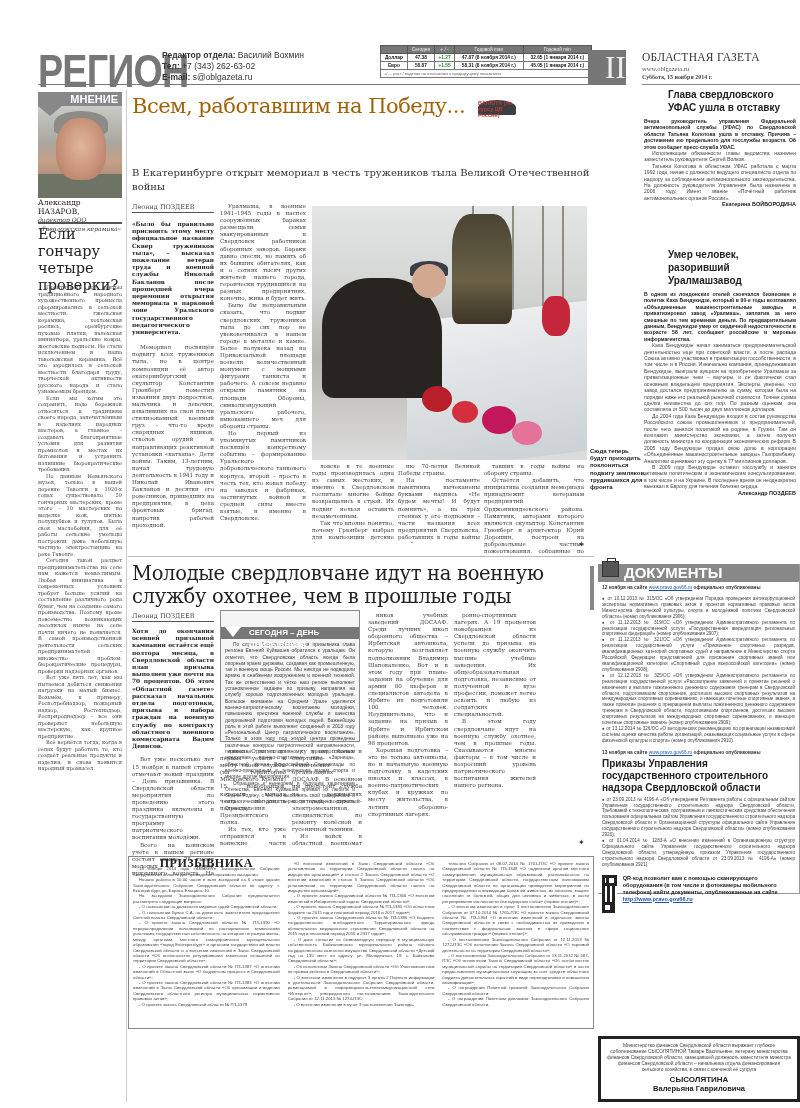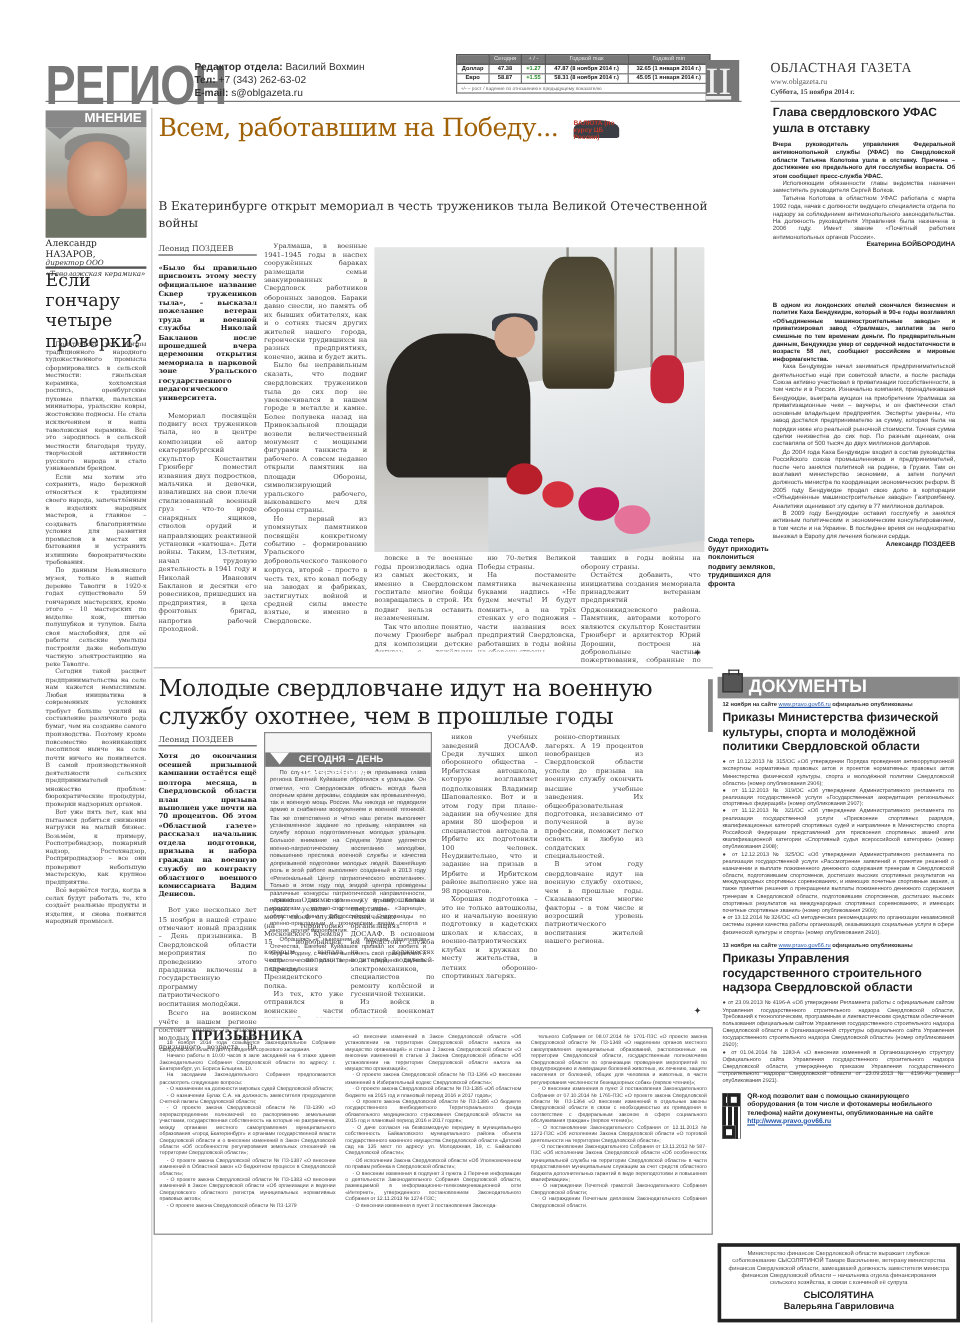--- a/index.html
+++ b/index.html
@@ -12,21 +12,21 @@
   .brand { left: 38px; top: 44px; font-family: "Liberation Sans", sans-serif; font-weight: bold; font-size: 46px; color: #777; letter-spacing: -1px; transform: scaleX(0.82); transform-origin: left; }
   .editor { left: 162px; top: 50px; font-size: 8.5px; line-height: 11px; font-family: Liberation Sans, sans-serif; color: #333; }
   .editor b { font-weight: bold; }
   .currency { left: 380px; top: 45px; width: 212px; font-family: "Liberation Sans", sans-serif; }
   .currency .cap { color: #c0392b; font-size: 5.5px; font-weight: bold; }
   .currency table { border-collapse: collapse; width: 100%; font-size: 4.8px; }
   .currency th { background: #777; color: #eee; padding: 1px 2px; border: 1px solid #555; font-weight: normal; }
   .currency td { border: 1px solid #777; padding: 1px 2px; text-align: center; font-weight: bold; }
   .currency td.up { color: #2a8a2a; }
   .currency .note { font-size: 4px; color: #666; border: 1px solid #777; border-top: none; padding: 1px 3px; }
-  .pagenum { left: 588px; top: 50px; width: 28px; height: 35px; background: #777; color: #eee; font-family: "Liberation Serif", serif; font-size: 32px; text-align: left; line-height: 35px; text-decoration: underline; }
+  .pagenum { left: 588px; top: 50px; width: 38px; height: 35px; background: #777; color: #eee; font-family: "Liberation Serif", serif; font-size: 32px; text-align: right; line-height: 35px; }
   .masthead { left: 642px; top: 51px; font-family: "Liberation Serif", serif; }
   .masthead .t { font-size: 11.5px; color: #333; letter-spacing: 0.3px; }
   .masthead .u { font-size: 6.5px; color: #555; margin-top: 2px; }
   .masthead .d { font-size: 6px; color: #444; margin-top: 2px; font-weight: bold; }
 
   
   .op-head { left: 38px; top: 92px; width: 84px; height: 14px; background: #888; color: #fff; font-family: "Liberation Sans", sans-serif; font-weight: bold; font-size: 11px; text-align: right; padding-right: 4px; line-height: 14px; }
   .op-tri { left: 38px; top: 106px; width:0; height:0; border-left: 12px solid transparent; border-right: 12px solid transparent; border-top: 10px solid #888; }
   .op-photo { left: 38px; top: 106px; width: 84px; height: 92px; background: linear-gradient(180deg,#c8cbc7 0%,#a9a79f 40%,#c79f87 60%,#8c7b6d 100%); overflow: hidden; }
   .op-face { position: absolute; left: 18px; top: 12px; width: 50px; height: 62px; border-radius: 45% 45% 40% 40%; background: radial-gradient(ellipse at 50% 45%, #e0b69b 0%, #c99479 55%, #a87663 100%); }
@@ -50,21 +50,21 @@
   .tree { position: absolute; width: 2px; background: #8f8d86; }
   .snow-slab { position: absolute; left: 95px; top: 105px; width: 190px; height: 150px; background: linear-gradient(175deg,#eef0f1,#cbd1d4); transform: skewY(-7deg); }
   .statue { position: absolute; left: 140px; top: 8px; width: 60px; height: 110px; background: linear-gradient(180deg,#4a4432,#6a6146 60%,#3c3526); border-radius: 30% 30% 10% 10%; }
   .man { position: absolute; left: 10px; top: 72px; width: 120px; height: 120px; background: #28241f; border-radius: 40% 45% 10% 10%; }
   .head { position: absolute; left: 100px; top: 58px; width: 34px; height: 34px; background: #d2a890; border-radius: 50%; }
   .cap { position: absolute; left: 98px; top: 55px; width: 38px; height: 15px; background: #3b3f45; border-radius: 50% 50% 10% 10%; }
   .flowers { position: absolute; border-radius: 50%; }
   .photo-caption { left: 590px; top: 448px; width: 56px; font-family: "Liberation Sans", sans-serif; font-weight: bold; font-size: 6px; line-height: 7.2px; color: #222; }
 
   
-  .side-h { font-family: "Liberation Sans", sans-serif; font-weight: bold; color: #222; }
+  .side-h { font-family: "Liberation Sans", sans-serif; font-weight: bold; color: #222; margin-left: 24px; }
   .side-t { font-family: "Liberation Sans", sans-serif; font-size: 5.1px; line-height: 6.4px; color: #444; text-align: justify; }
   .side-t p { text-indent: 8px; }
   .side-t .lead2 { font-weight: bold; color: #222; text-indent: 0; }
   .sig { font-family: "Liberation Sans", sans-serif; font-weight: bold; font-size: 5.5px; text-align: right; color: #222; }
 
   
   .docs { left: 598px; top: 564px; width: 202px; height: 330px; border-right: 1px solid #999; border-bottom: 1px solid #999; background: #fff; }
   .docs-head { height: 18px; background: #888; color: #fff; font-family: "Liberation Sans", sans-serif; font-weight: bold; font-size: 15px; padding-left: 26px; line-height: 18px; position: relative; }
   .brief { position: absolute; left: 4px; top: -3px; width: 17px; height: 16px; background: #555; border: 1px solid #333; }
   .brief::before { content:""; position:absolute; left:4px; top:-4px; width:7px; height:4px; border:1px solid #333; border-bottom:none; }
@@ -227,40 +227,40 @@
   <div class="side-h" style="font-size:10px;line-height:13px;">Глава свердловского УФАС ушла в отставку</div>
   <div class="side-t" style="margin-top:4px;">
     <p class="lead2">Вчера руководитель управления Федеральной антимонопольной службы (УФАС) по Свердловской области Татьяна Колотова ушла в отставку. Причина – достижение ею предельного для госслужбы возраста. Об этом сообщает пресс-служба УФАС.</p>
     <p>Исполняющим обязанности главы ведомства назначен заместитель руководителя Сергей Волков.</p>
     <p>Татьяна Колотова в областном УФАС работала с марта 1992 года, начав с должности ведущего специалиста отдела по надзору за соблюдением антимонопольного законодательства. На должность руководителя Управления была назначена в 2006 году. Имеет звание «Почётный работник антимонопольных органов России».</p>
   </div>
   <div class="sig">Екатерина БОЙБОРОДИНА</div>
 </div>
 
 <div class="abs" style="left:644px;top:248px;width:152px;">
+  <div class="side-h" style="font-size:10px;line-height:13px;width:96px;">Умер человек, разоривший Уралмашзавод</div>
   <div class="side-t" style="margin-top:4px;">
     <p class="lead2">В одном из лондонских отелей скончался бизнесмен и политик Каха Бендукидзе, который в 90-е годы возглавлял «Объединенные машиностроительные заводы» и приватизировал завод «Уралмаш», заплатив за него смешные по тем временам деньги. По предварительным данным, Бендукидзе умер от сердечной недостаточности в возрасте 58 лет, сообщают российские и мировые информагентства.</p>
     <p>Каха Бендукидзе начал заниматься предпринимательской деятельностью ещё при советской власти, а после распада Союза активно участвовал в приватизации госсобственности, в том числе и в России. Изначально компания, принадлежавшая Бендукидзе, выиграла аукцион на приобретение Уралмаша за приватизационные чеки – ваучеры, и он фактически стал основным владельцем предприятия. Эксперты уверены, что завод достался предпринимателю за сумму, которая была на порядки ниже его реальной рыночной стоимости. Точная сумма сделки неизвестна до сих пор. По разным оценкам, она составляла от 500 тысяч до двух миллионов долларов.</p>
     <p>До 2004 года Каха Бендукидзе входил в состав руководства Российского союза промышленников и предпринимателей, после чего занялся политикой на родине, в Грузии. Там он возглавил министерство экономики, а затем получил должность министра по координации экономических реформ. В 2005 году Бендукидзе продал свою долю в корпорации «Объединённые машиностроительные заводы» Газпромбанку. Аналитики оценивают эту сделку в 77 миллионов долларов.</p>
     <p>В 2009 году Бендукидзе оставил госслужбу и занялся активным политическим и экономическим консультированием, в том числе и на Украине. В последнее время он неоднократно выезжал в Европу для лечения болезни сердца.</p>
   </div>
   <div class="sig">Александр ПОЗДЕЕВ</div>
 </div>
 
 <div class="abs docs">
   <div class="docs-head">
     <span class="brief"></span>
     <span>ДОКУМЕНТЫ</span>
   </div>
   <div class="when">
     <span>12 ноября на сайте</span>
     <a>www.pravo.gov66.ru</a>
     <span>официально опубликованы</span>
   </div>
-  <h4>Приказы Министерства физической культуры, спорта и молодёжной политики Свердловской области</h4>
   <div class="items">
     <div>● <span>от 10.12.2013 № 315/ОС «Об утверждении Порядка проведения антикоррупционной экспертизы нормативных правовых актов и проектов нормативных правовых актов Министерства физической культуры, спорта и молодёжной политики Свердловской области» (номер опубликования 2906);</span></div>
     <div>● <span>от 11.12.2013 № 319/ОС «Об утверждении Административного регламента по реализации государственной услуги «Государственная аккредитация региональных спортивных федераций» (номер опубликования 2907);</span></div>
     <div>● <span>от 11.12.2013 № 321/ОС «Об утверждении Административного регламента по реализации государственной услуги «Присвоение спортивных разрядов, квалификационных категорий спортивных судей и направление в Министерство спорта Российской Федерации представлений для присвоения спортивных званий или квалификационной категории «Спортивный судья всероссийской категории» (номер опубликования 2908);</span></div>
     <div>● <span>от 12.12.2013 № 325/ОС «Об утверждении Административного регламента по реализации государственной услуги «Рассмотрение заявлений и принятие решений о назначении и выплате пожизненного денежного содержания тренерам в Свердловской области, подготовившим спортсменов, достигших высоких спортивных результатов на международных спортивных соревнованиях, и имеющих почетные спортивные звания, а также принятие решения о прекращении выплаты пожизненного денежного содержания тренерам в Свердловской области, подготовившим спортсменов, достигших высоких спортивных результатов на международных спортивных соревнованиях, и имеющих почетные спортивные звания» (номер опубликования 2909);</span></div>
     <div>● <span>от 13.12.2014 № 326/ОС «О методических рекомендациях по организации независимой системы оценки качества работы организаций, оказывающих социальные услуги в сфере физической культуры и спорта» (номер опубликования 2910).</span></div>
   </div>
   <div class="when">
     <span>13 ноября на сайте</span>
     <a>www.pravo.gov66.ru</a>

